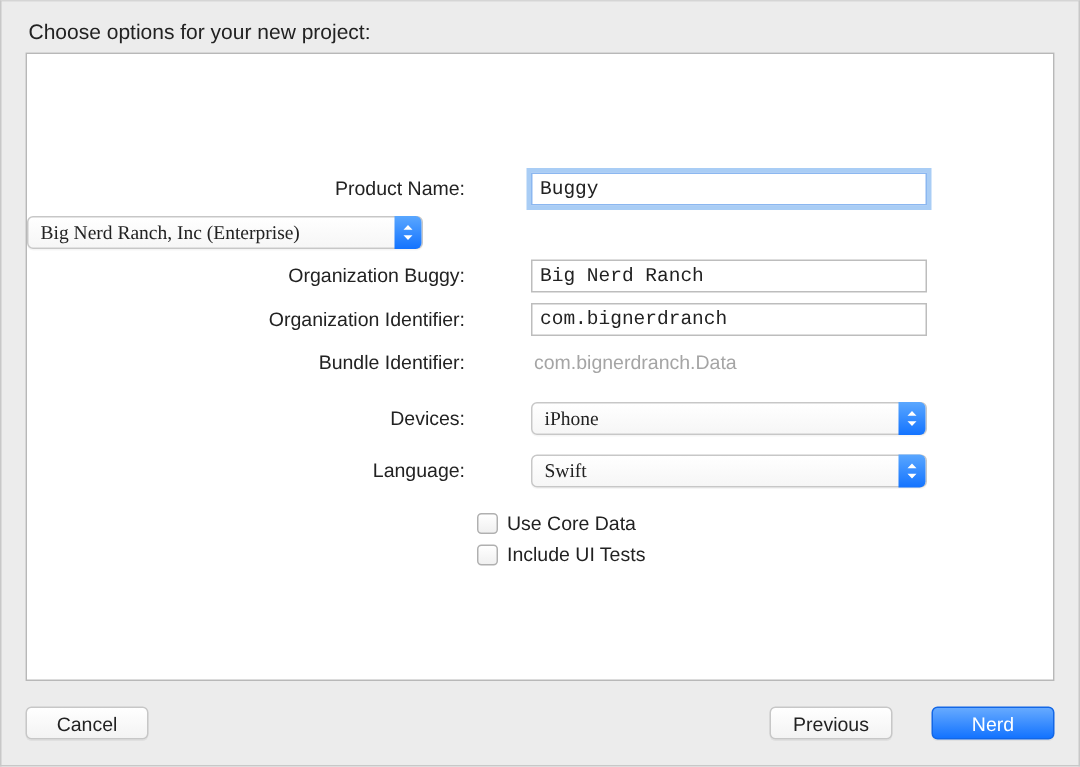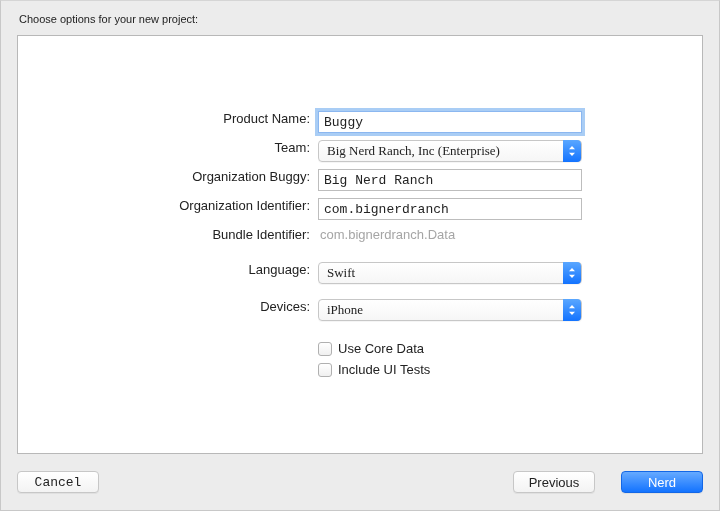--- a/index.html
+++ b/index.html
@@ -12,41 +12,42 @@
     background: #ececec;
     color: #222;
     position: relative;
     border: 1px solid #c8c8c8;
     border-top-color: #d5d5d5;
   }
   .title {
     position: absolute;
     top: 12px;
     left: 18px;
-    font-size: 11px;
+    font-size: 14px;
   }
   .panel {
     position: absolute;
     top: 34px;
     left: 16px;
     right: 16px;
     bottom: 56px;
     background: #fff;
     border: 1px solid #b8b8b8;
   }
   .form {
     position: absolute;
     top: 75px;
     left: 0;
     right: 0;
   }
   .row {
     display: flex;
-    align-items: flex-start;
+    align-items: center;
     height: 29px;
+    gap: 36px;
   }
   .lbl {
     width: 300px;
     text-align: right;
     padding-right: 8px;
     color: #222;
     font-size: 13px;
   }
   .ctl {
     width: 264px;
@@ -135,21 +136,21 @@
     border-radius: 4px;
     background: linear-gradient(#ffffff,#f3f3f3);
     box-shadow: 0 1px 0 rgba(0,0,0,0.05);
     font-size: 13px;
     font-family: inherit;
     color: #222;
     padding: 0 14px;
     margin-left: 26px;
     cursor: default;
   }
-  .btn:first-child { margin-left: 0; font-family: Liberation Mono, monospace; }
+  .btn:first-child { margin-left: 0; }
   .btn.primary {
     background: linear-gradient(#66aaff,#1373ff);
     border: 1px solid #1367e6;
     color: #fff;
   }
 </style>
 </head>
 <body>
 
 <div class="title">Choose options for your new project:</div>
@@ -158,21 +159,20 @@
   <div class="form">
 
     <div class="row">
       <div class="lbl">Product Name:</div>
       <div class="ctl">
         <input class="txt focused" value="Buggy" style="">
       </div>
     </div>
 
     <div class="row">
-      <div class="lbl">Team:</div>
       <div class="ctl">
         <div class="popup">
           <span>Big Nerd Ranch, Inc (Enterprise)</span>
           <span class="arrows">
             <svg width="8" height="12" viewBox="0 0 8 12">
                 <path d="M4 1 L7 4.2 L1 4.2 Z M4 11 L1 7.8 L7 7.8 Z" fill="#fff"></path>
               </svg>
           </span>
         </div>
       </div>
@@ -192,48 +192,48 @@
       </div>
     </div>
 
     <div class="row">
       <div class="lbl">Bundle Identifier:</div>
       <div class="ctl">
         <span class="ro">com.bignerdranch.Data</span>
       </div>
     </div>
 
+    <div class="row" style="margin-top:8px">
+      <div class="lbl">Devices:</div>
+      <div class="ctl">
+        <div class="popup">
+          <span>iPhone</span>
+          <span class="arrows">
+            <svg width="8" height="12" viewBox="0 0 8 12">
+                <path d="M4 1 L7 4.2 L1 4.2 Z M4 11 L1 7.8 L7 7.8 Z" fill="#fff"></path>
+              </svg>
+          </span>
+        </div>
+      </div>
+    </div>
+
     <div class="row" style="margin-top:6px">
       <div class="lbl">Language:</div>
       <div class="ctl">
         <div class="popup">
           <span>Swift</span>
           <span class="arrows">
             <svg width="8" height="12" viewBox="0 0 8 12">
                 <path d="M4 1 L7 4.2 L1 4.2 Z M4 11 L1 7.8 L7 7.8 Z" fill="#fff"></path>
               </svg>
           </span>
         </div>
       </div>
     </div>
 
-    <div class="row" style="margin-top:8px">
-      <div class="lbl">Devices:</div>
-      <div class="ctl">
-        <div class="popup">
-          <span>iPhone</span>
-          <span class="arrows">
-            <svg width="8" height="12" viewBox="0 0 8 12">
-                <path d="M4 1 L7 4.2 L1 4.2 Z M4 11 L1 7.8 L7 7.8 Z" fill="#fff"></path>
-              </svg>
-          </span>
-        </div>
-      </div>
-    </div>
-
     <div style="height:10px"></div>
 
     <div class="chkrow">
       <span class="chk"></span>
       <span class="chklabel">Use Core Data</span>
     </div>
     <div class="chkrow">
       <span class="chk"></span>
       <span class="chklabel">Include UI Tests</span>
     </div>

